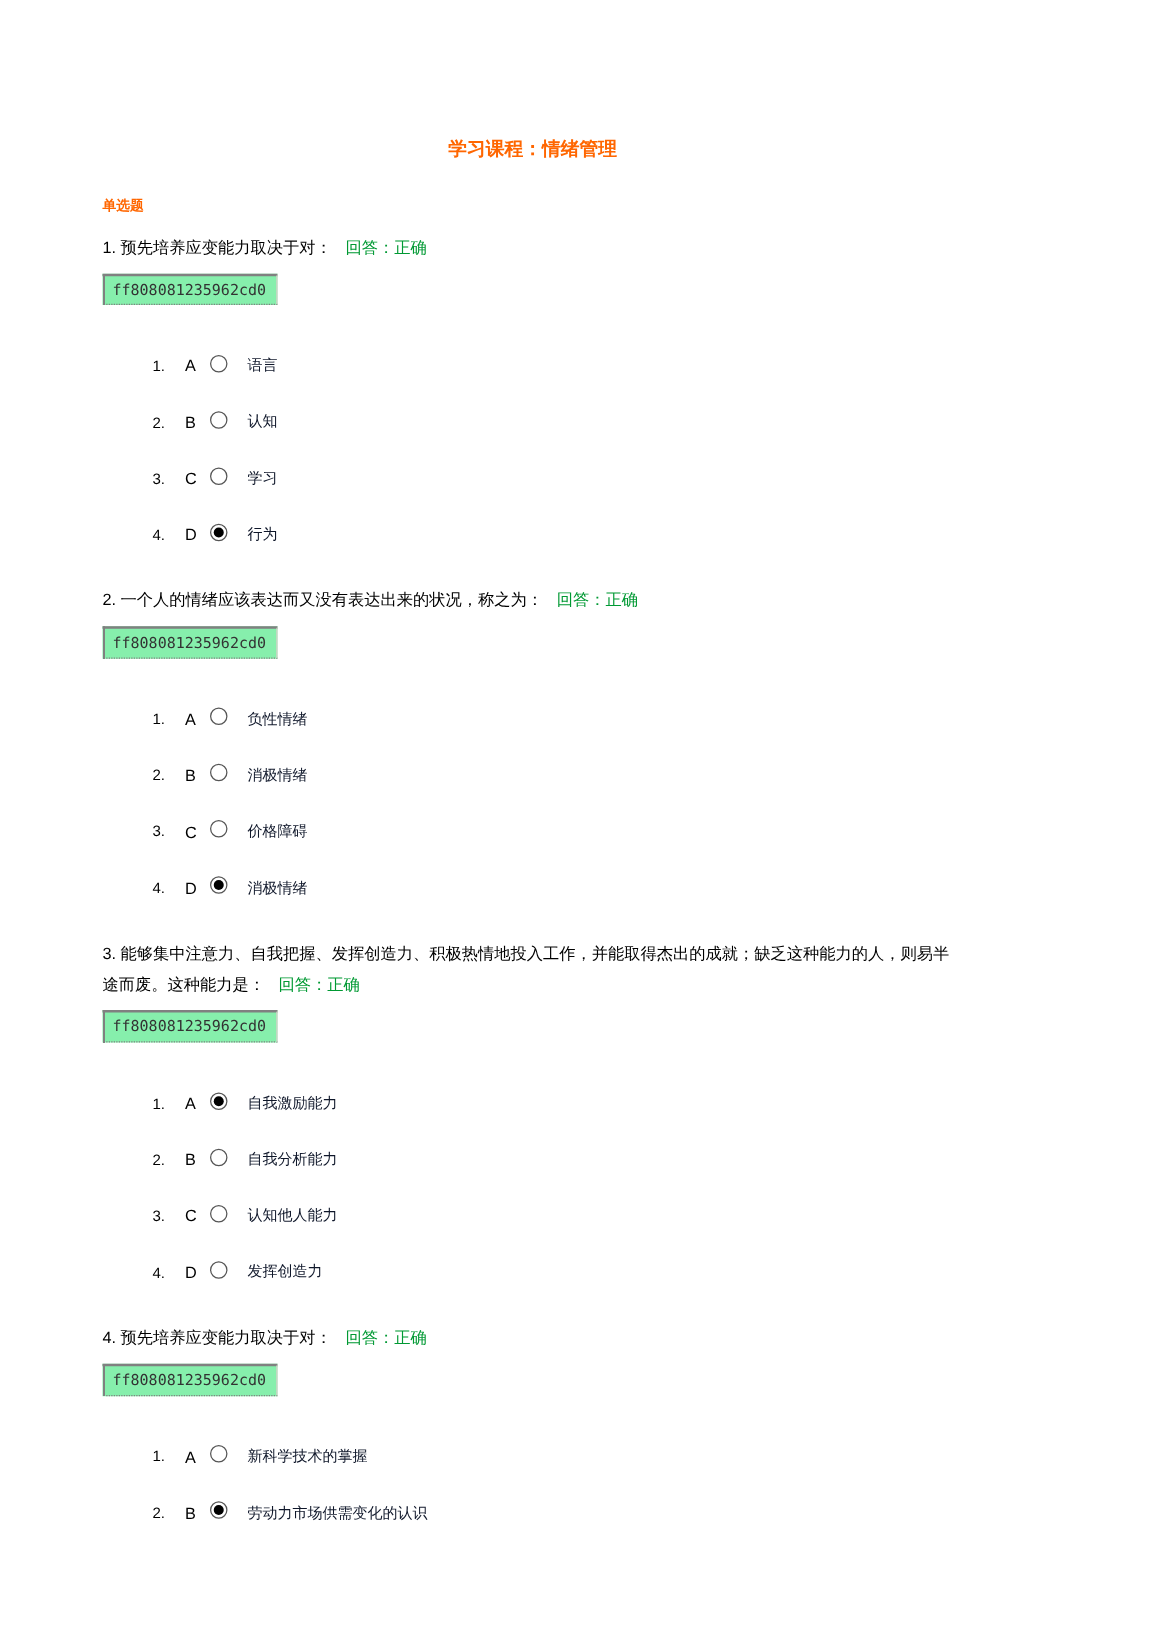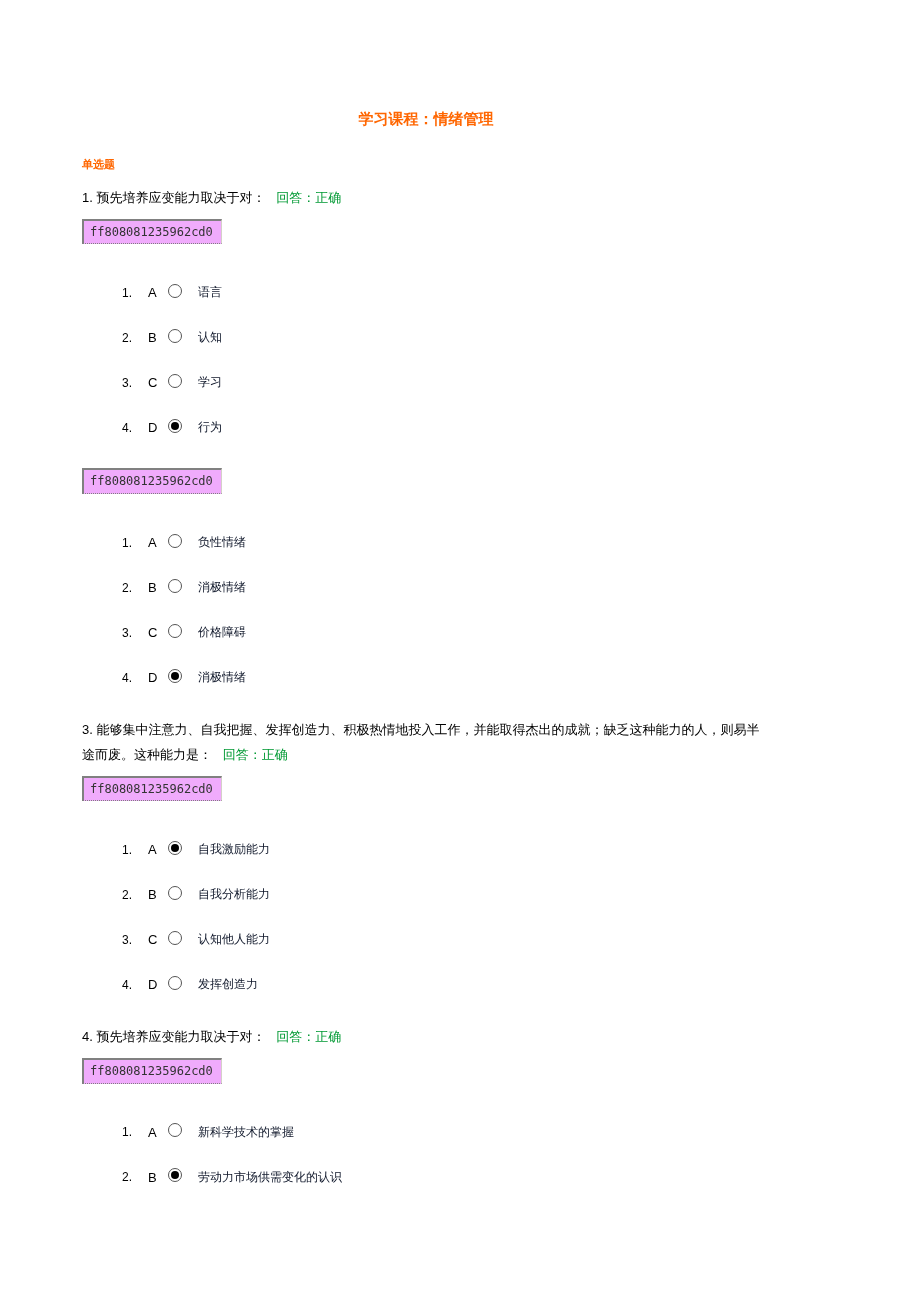--- a/index.html
+++ b/index.html
@@ -39,21 +39,21 @@
   .code-box {
     display: inline-block;
     border-top: 2px solid #808080;
     border-left: 2px solid #808080;
     border-right: 1px solid #d4d0c8;
     border-bottom: 1px dotted #808080;
     padding: 3px 8px 3px 6px;
     font-family: "SimSun", monospace;
     font-size: 12px;
     color: #333;
-    background: #f0abfc;
+    background: #86efac;
     margin-bottom: 8px;
     line-height: 1.4;
   }
   .options {
     list-style: none;
     margin: 18px 0 18px 40px;
     padding: 0;
   }
   .options li {
     display: flex;
@@ -151,20 +151,28 @@
         <span class="opt-letter">D</span>
         <span class="opt-radio">
             <span class="radio selected"></span>
           </span>
         <span class="opt-label">行为</span>
       </li>
     </ul>
   </div>
 
   <div>
+    <div class="question-text">
+      <span>2.</span>
+      <span>一个人的情绪应该表达而又没有表达出来的状况，称之为：</span>
+      &nbsp;
+      <span class="answer-status">
+        <span>回答：</span><span>正确</span>
+      </span>
+    </div>
     <div class="code-box">ff808081235962cd0</div>
     <ul class="options">
       <li>
         <span class="opt-num">1.</span>
         <span class="opt-letter">A</span>
         <span class="opt-radio">
             <span class="radio"></span>
           </span>
         <span class="opt-label">负性情绪</span>
       </li>

